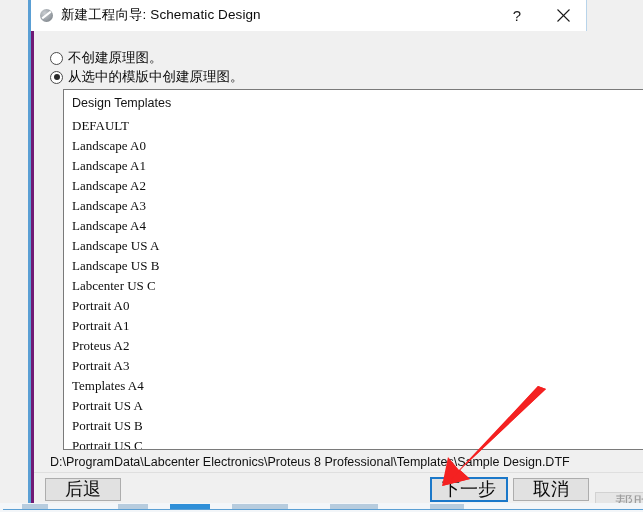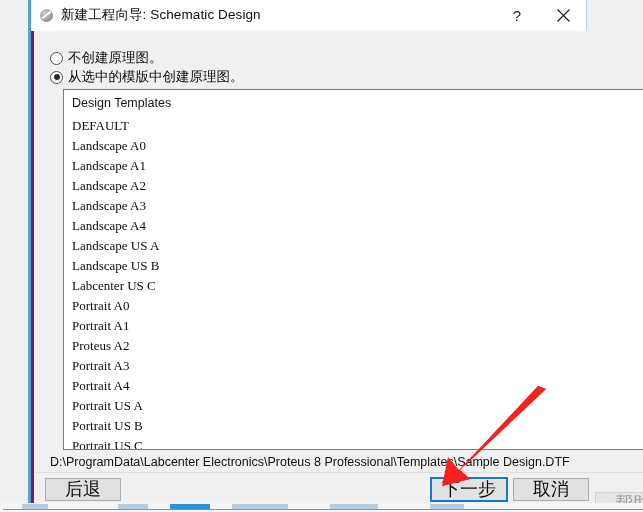--- a/index.html
+++ b/index.html
@@ -302,21 +302,21 @@
           <li class="li-wrap"><span class="list-item">Landscape A2</span></li>
           <li class="li-wrap"><span class="list-item">Landscape A3</span></li>
           <li class="li-wrap"><span class="list-item">Landscape A4</span></li>
           <li class="li-wrap"><span class="list-item">Landscape US A</span></li>
           <li class="li-wrap"><span class="list-item">Landscape US B</span></li>
           <li class="li-wrap"><span class="list-item">Labcenter US C</span></li>
           <li class="li-wrap"><span class="list-item">Portrait A0</span></li>
           <li class="li-wrap"><span class="list-item">Portrait A1</span></li>
           <li class="li-wrap"><span class="list-item">Proteus A2</span></li>
           <li class="li-wrap"><span class="list-item">Portrait A3</span></li>
-          <li class="li-wrap"><span class="list-item">Portrait A4</span></li>
+          <li class="li-wrap"><span class="list-item">Templates A4</span></li>
           <li class="li-wrap"><span class="list-item">Portrait US A</span></li>
           <li class="li-wrap"><span class="list-item">Portrait US B</span></li>
           <li class="li-wrap"><span class="list-item">Portrait US C</span></li>
 
         </ul>
       </div>
 
       <div class="path-label">D:\ProgramData\Labcenter Electronics\Proteus 8 Professional\Templates\Sample Design.DTF</div>
     </div>
 

